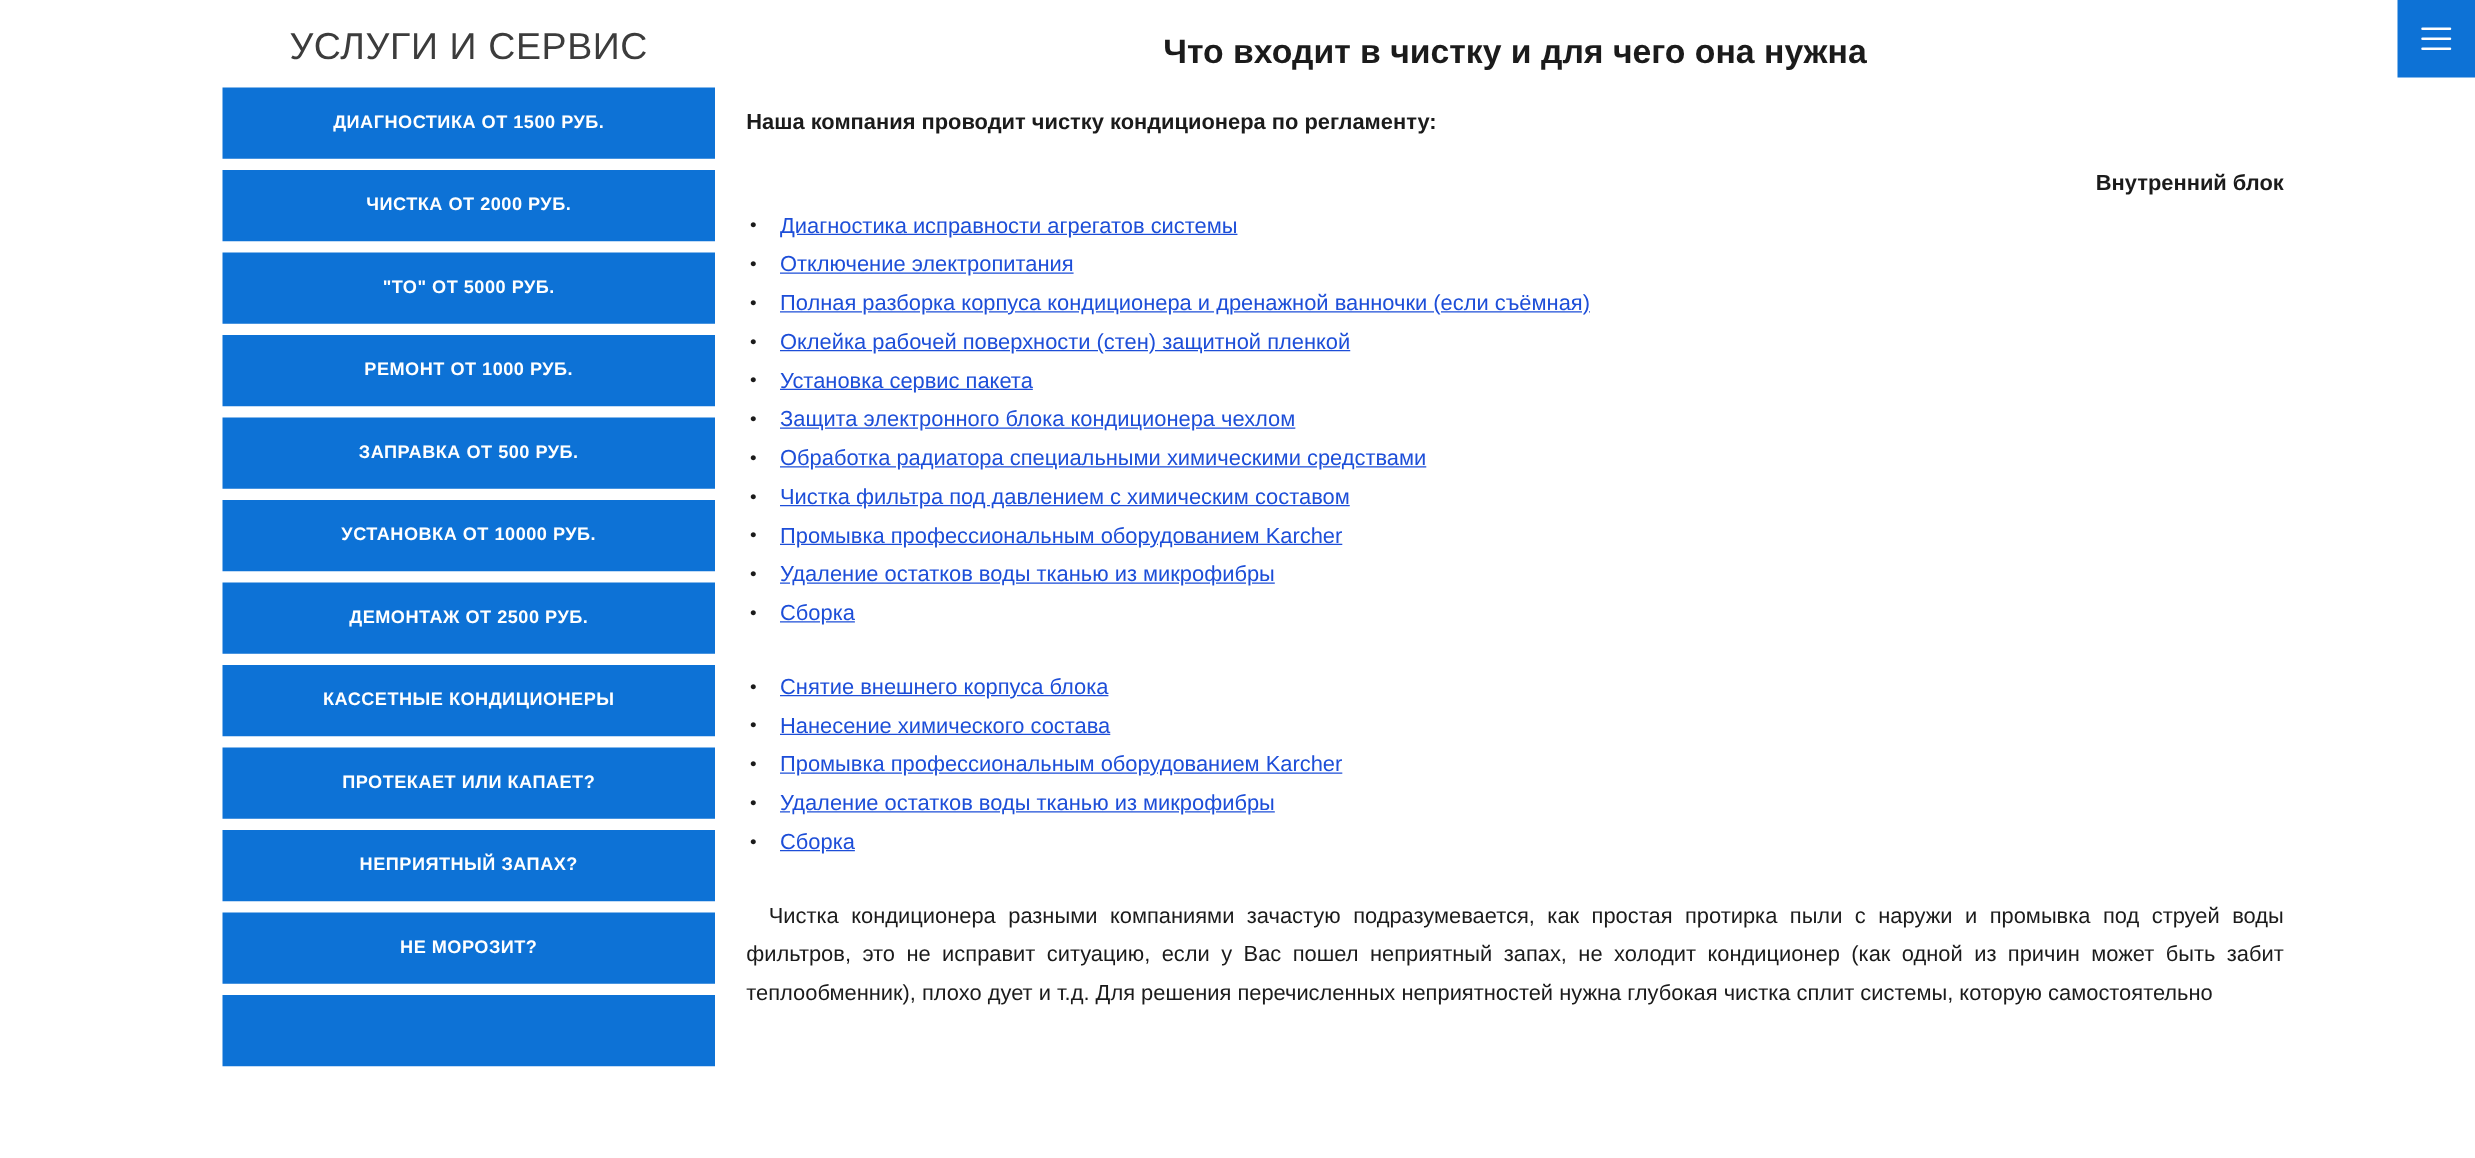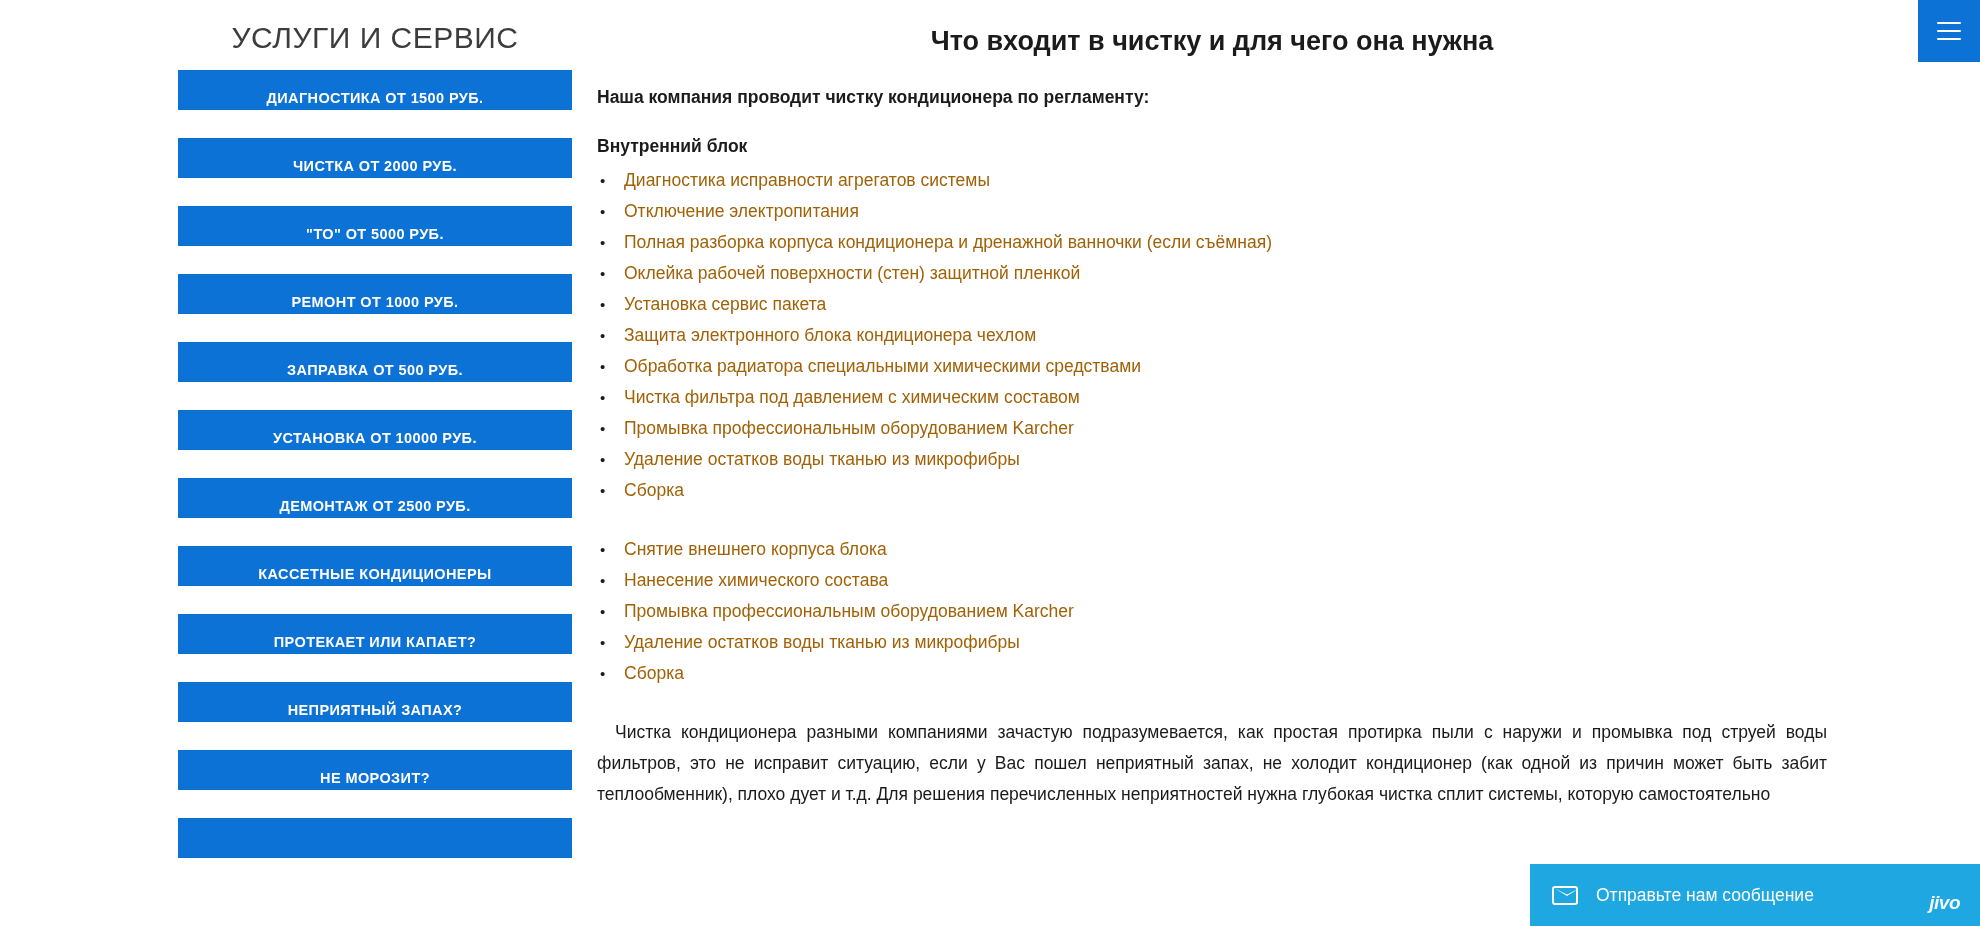--- a/index.html
+++ b/index.html
@@ -30,29 +30,29 @@
     font-weight: 400;
     color: #3c3c3c;
     letter-spacing: 0.5px;
     margin: 10px 0 14px 0;
     line-height: 1.2;
   }
   .sidebar-heading.second { margin-top: 18px; }
   .side-btn {
     display: block;
     width: 394px;
-    height: 40px;
+    height: 57px;
     line-height: 56px;
     background: #0d72d6;
     color: #ffffff;
     text-align: center;
     font-size: 14.5px;
     font-weight: 700;
     letter-spacing: 0.4px;
-    margin-bottom: 28px;
+    margin-bottom: 9px;
     cursor: pointer;
     text-transform: uppercase;
     overflow: hidden;
     white-space: nowrap;
   }
 
   
   .main {
     position: absolute;
     left: 597px;
@@ -71,32 +71,34 @@
     font-size: 17.5px;
     font-weight: 700;
     color: #1b1b1b;
     margin: 0 0 28px 0;
   }
   .block-title {
     font-size: 17.5px;
     font-weight: 700;
     color: #1b1b1b;
     margin: 0 0 8px 0;
+    text-align: right;
   }
   ul.bullets {
     list-style: none;
     margin: 0 0 28px 0;
     padding: 0;
   }
   ul.bullets li {
     position: relative;
     padding-left: 27px;
     font-size: 17.5px;
-    color: #a16207;
+    color: #1d4ed8;
     line-height: 31px;
+    text-decoration: underline;
   }
   ul.bullets li::before {
     content: "•";
     position: absolute;
     left: 3px;
     top: 0;
     font-size: 15px;
     color: #1b1b1b;
   }
   .sub-title {
@@ -260,20 +262,14 @@
   </main>
 
   <div class="burger">
     <div class="bars">
       <span></span>
         <span></span>
         <span></span>
     </div>
   </div>
 
-  <div class="jivo">
-    <div class="jivo-bubble"></div>
-    <div class="env-icon"></div>
-    <span class="jivo-text">Отправьте нам сообщение</span>
-    <span class="jivo-brand">jivo</span>
-  </div>
 
 </div>
 
 </body></html>

